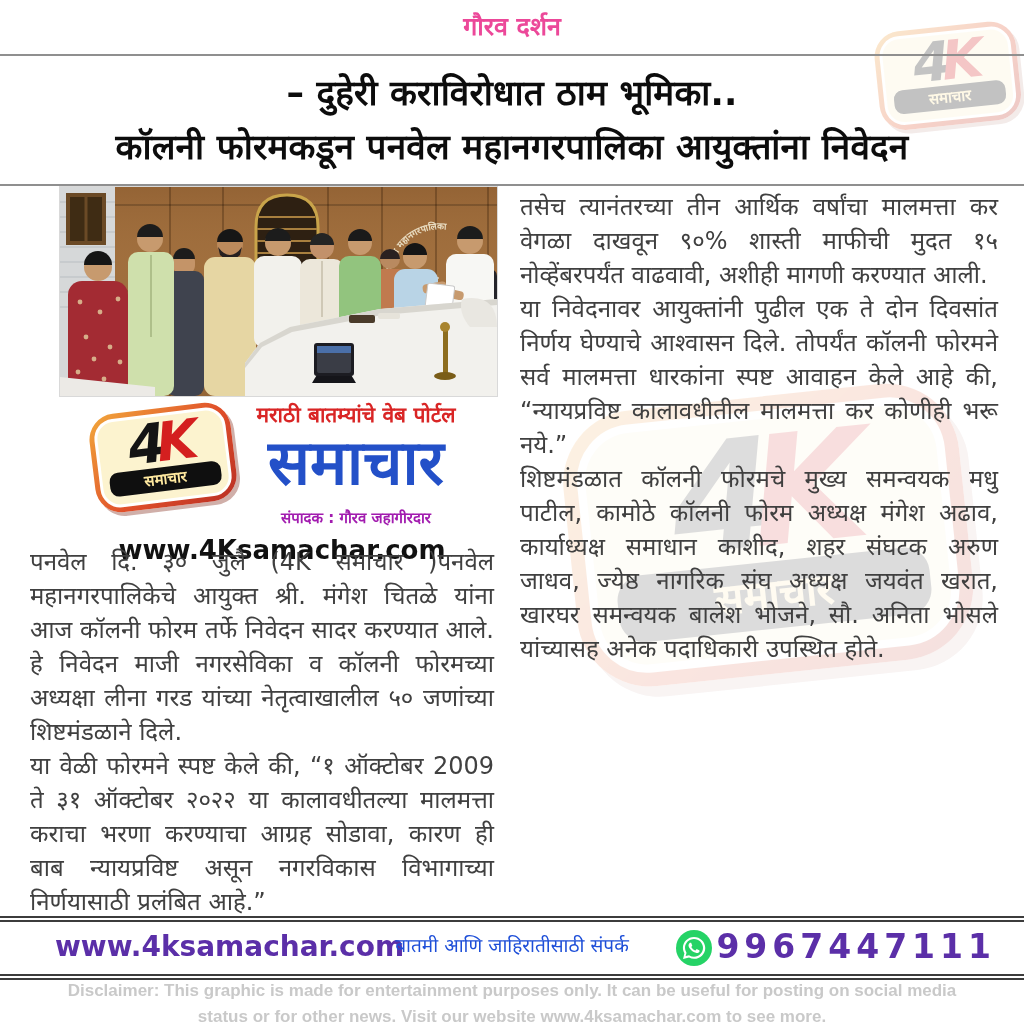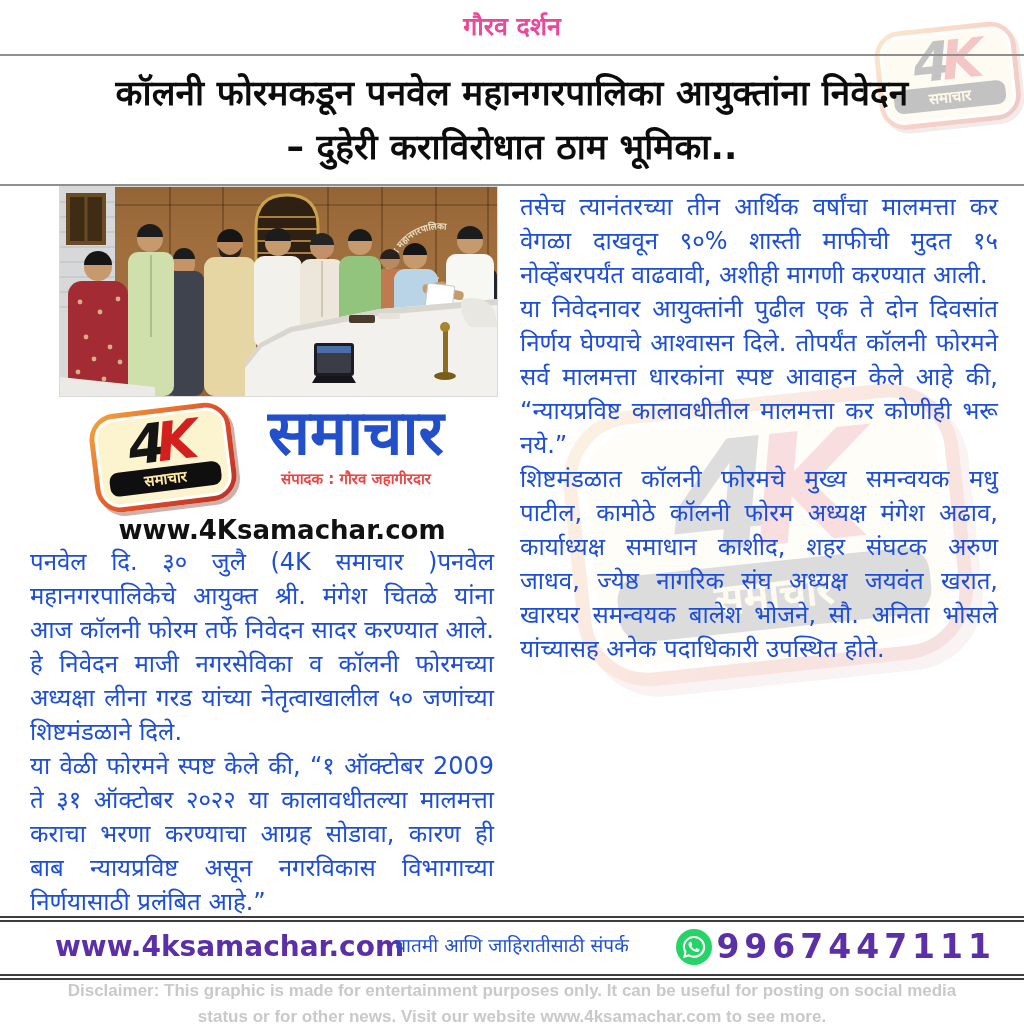--- a/index.html
+++ b/index.html
@@ -48,38 +48,38 @@
   
   .photo{position:absolute;left:60px;top:187px;width:437px;height:209px;z-index:1;
     box-shadow:0 0 0 1px rgba(0,0,0,.15);}
   
   .brand-block{position:absolute;left:92px;top:398px;width:380px;z-index:1;}
   .brand-row{display:flex;align-items:flex-start;}
   .brand-badge-wrap{flex:0 0 auto;transform:rotate(-7deg);margin-top:10px;}
   .brand-right{flex:1;text-align:center;padding-left:6px;}
   .brand-tagline{font-size:21px;font-weight:800;color:#d92525;margin-top:2px;}
   .brand-name{font-size:62px;font-weight:800;color:#2350c8;line-height:1.05;margin-top:2px;}
-  .brand-editor{font-size:15px;font-weight:800;color:#ef4444;margin-top:3px;}
+  .brand-editor{font-size:15px;font-weight:800;color:#a21caf;margin-top:12px;}
   .brand-site{font-size:26px;font-weight:700;color:#111;text-align:center;margin-top:8px;}
   
   .col{position:absolute;z-index:1;font-size:24px;line-height:34px;
-    text-align:justify;color:#1d4ed8;}
+    text-align:justify;color:#404040;}
   .col p{margin:0;}
   .col-left{left:30px;top:545px;width:464px;}
   .col-right{left:520px;top:190px;width:478px;}
   
   .footer-bar{
     position:absolute;left:0;top:916px;width:1024px;height:52px;z-index:2;
     border-top:6px double #3c3c3c;border-bottom:6px double #3c3c3c;
     background:#ffffff;
   }
   .f-site{position:absolute;left:55px;top:8px;font-size:28px;font-weight:800;color:#5b2fa8;}
   .f-contact{position:absolute;left:50%;transform:translateX(-50%);top:10px;
     font-size:19px;font-weight:400;color:#1d4ed8;}
-  .f-phone{position:absolute;right:28px;top:5px;display:flex;align-items:center;gap:4px;}
+  .f-phone{position:absolute;right:28px;top:5px;display:flex;align-items:flex-end;gap:4px;}
   .f-phone .num{font-size:33px;font-weight:800;color:#5b2fa8;letter-spacing:5px;}
   .wa-icon{width:36px;height:36px;display:block;}
   .disclaimer{
     position:absolute;left:62px;top:978px;width:900px;z-index:1;
     text-align:center;font-size:17px;line-height:26px;font-weight:700;
     color:#c9c9c9;margin:0;font-family:"Liberation Sans","DejaVu Sans",sans-serif;
   }
 </style>
 </head>
 <body>
@@ -100,22 +100,22 @@
       <div class="fourk-inner">
         <div class="fourk-text"><span class="f4">4</span><span class="fk">K</span></div>
         <div class="fourk-pill">समाचार</div>
       </div>
     </div>
   </div>
 
   <div class="kicker">गौरव दर्शन</div>
 
   <div class="headline-box">
+    <div class="headline">– दुहेरी कराविरोधात ठाम भूमिका..</div>
     <div class="headline">कॉलनी फोरमकडून पनवेल महानगरपालिका आयुक्तांना निवेदन</div>
-    <div class="headline">– दुहेरी कराविरोधात ठाम भूमिका..</div>
   </div>
 
   <div class="photo">
     <svg width="437" height="209" viewBox="0 0 437 209" xmlns="http://www.w3.org/2000/svg">
 
       <rect x="0" y="0" width="437" height="209" fill="#a06f3e"></rect>
       <rect x="0" y="0" width="437" height="209" fill="url(#wg)"></rect>
       <defs>
         <linearGradient id="wg" x1="0" y1="0" x2="0" y2="1">
           <stop offset="0" stop-color="#8a5a2e" stop-opacity=".55"></stop>
@@ -251,20 +251,21 @@
     <div class="brand-row">
       <div class="brand-badge-wrap">
         <div class="fourk-badge">
           <div class="fourk-inner">
             <div class="fourk-text"><span class="f4">4</span><span class="fk">K</span></div>
             <div class="fourk-pill">समाचार</div>
           </div>
         </div>
       </div>
       <div class="brand-right">
+        <div class="brand-tagline">मराठी बातम्यांचे वेब पोर्टल</div>
         <div class="brand-name">समाचार</div>
         <div class="brand-editor">संपादक : गौरव जहागीरदार</div>
       </div>
     </div>
     <div class="brand-site">www.4Ksamachar.com</div>
   </div>
 
   <div class="col col-left">
     <p>पनवेल दि. ३० जुलै (4K समाचार )पनवेल महानगरपालिकेचे आयुक्त श्री. मंगेश चितळे यांना आज कॉलनी फोरम तर्फे निवेदन सादर करण्यात आले. हे निवेदन माजी नगरसेविका व कॉलनी फोरमच्या अध्यक्षा लीना गरड यांच्या नेतृत्वाखालील ५० जणांच्या शिष्टमंडळाने दिले.</p>
     <p>या वेळी फोरमने स्पष्ट केले की, “१ ऑक्टोबर 2009 ते ३१ ऑक्टोबर २०२२ या कालावधीतल्या मालमत्ता कराचा भरणा करण्याचा आग्रह सोडावा, कारण ही बाब न्यायप्रविष्ट असून नगरविकास विभागाच्या निर्णयासाठी प्रलंबित आहे.”</p>

